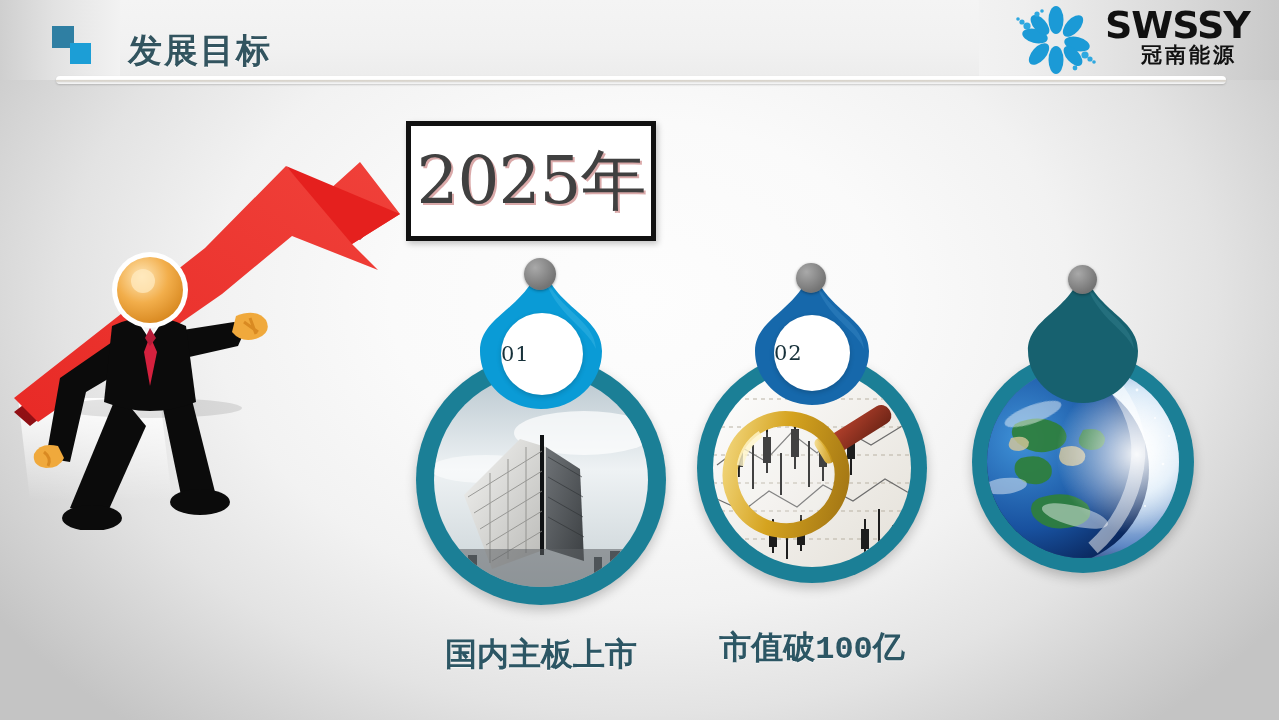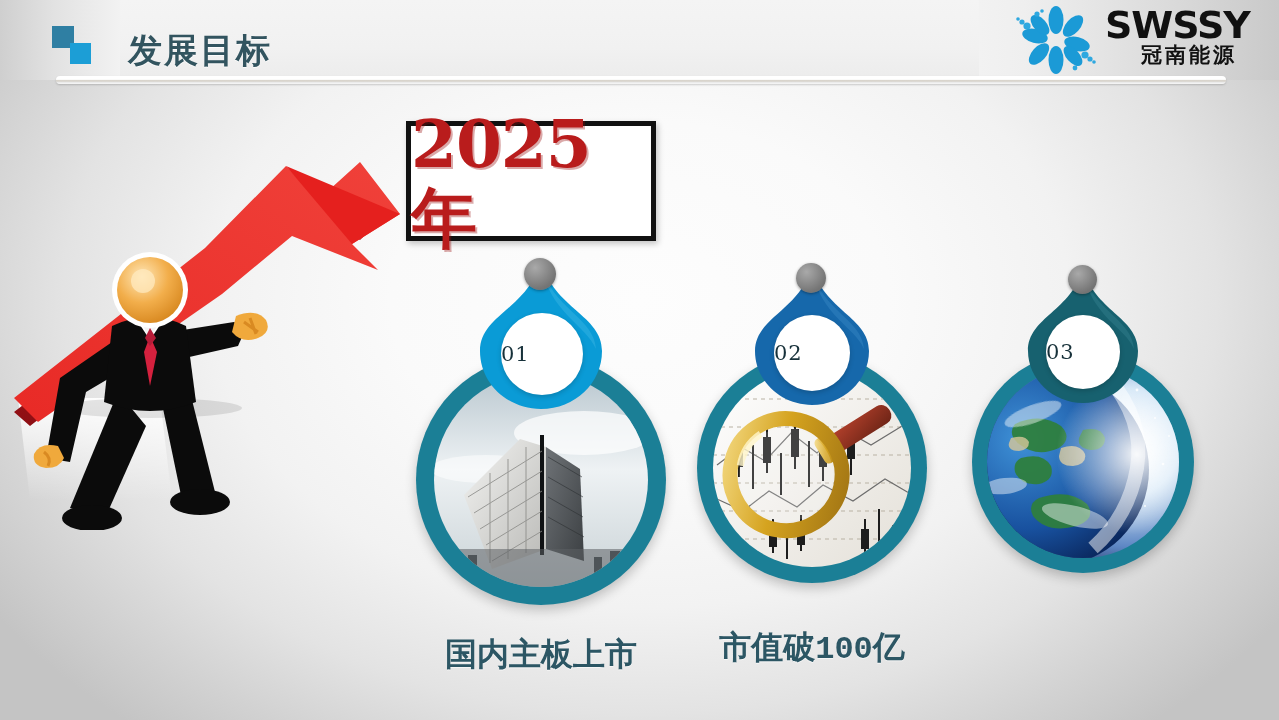--- a/index.html
+++ b/index.html
@@ -56,21 +56,21 @@
     margin-left:36px;
   }
   
   .year-box{
     position:absolute;left:406px;top:121px;width:240px;height:110px;
     background:#fff;border:5px solid #111;
     display:flex;align-items:center;justify-content:center;
     box-shadow:2px 3px 6px rgba(0,0,0,.22);
   }
   .year-text{
-    font-size:66px;font-weight:bold;color:#b91c1c;
+    font-size:66px;font-weight:normal;color:#404040;
     font-family:"DejaVu Serif","Liberation Serif",serif;
     letter-spacing:-1px;
     text-shadow:2px 2px 0 rgba(150,10,10,.35);
     line-height:74px;
   }
   
   .hero{position:absolute;left:0px;top:140px;width:420px;height:390px;}
   
   .goal{position:absolute;}
   .goal .ring{
@@ -386,23 +386,20 @@
           <ellipse cx="18" cy="120" rx="22" ry="8" transform="rotate(-6 18 120)"></ellipse>
         </g>
         <rect width="192" height="192" fill="url(#glow3)"></rect>
         <path d="M120,10 q38,44 30,92 q-8,48 -44,80" stroke="#ffffff" stroke-width="14" fill="none" opacity="0.5"></path>
       </svg>
     </div>
     <svg class="drop" style="left:52px;top:0;width:118px;height:146px;" viewBox="0 0 118 146">
       <path d="M59,5 C70,48 114,54 114,88 C114,116 89,140 59,140 C29,140 4,116 4,88 C4,54 48,48 59,5 Z" fill="#17616f"></path>
       <path d="M59,9 C69,48 108,56 110,86 C101,64 68,54 59,9 Z" fill="#3d8a98" opacity="0.35"></path>
     </svg>
-    <div class="num-circle" style="left:74px;top:52px;width:74px;height:74px;">
-      <span class="num-text">03</span>
-    </div>
     <div class="pin-dot" style="left:96px;top:2px;width:29px;height:29px;"></div>
   </div>
 
   <div class="year-box">
     <span class="year-text">2025年</span>
   </div>
 
 </div>
 
 </body></html>

